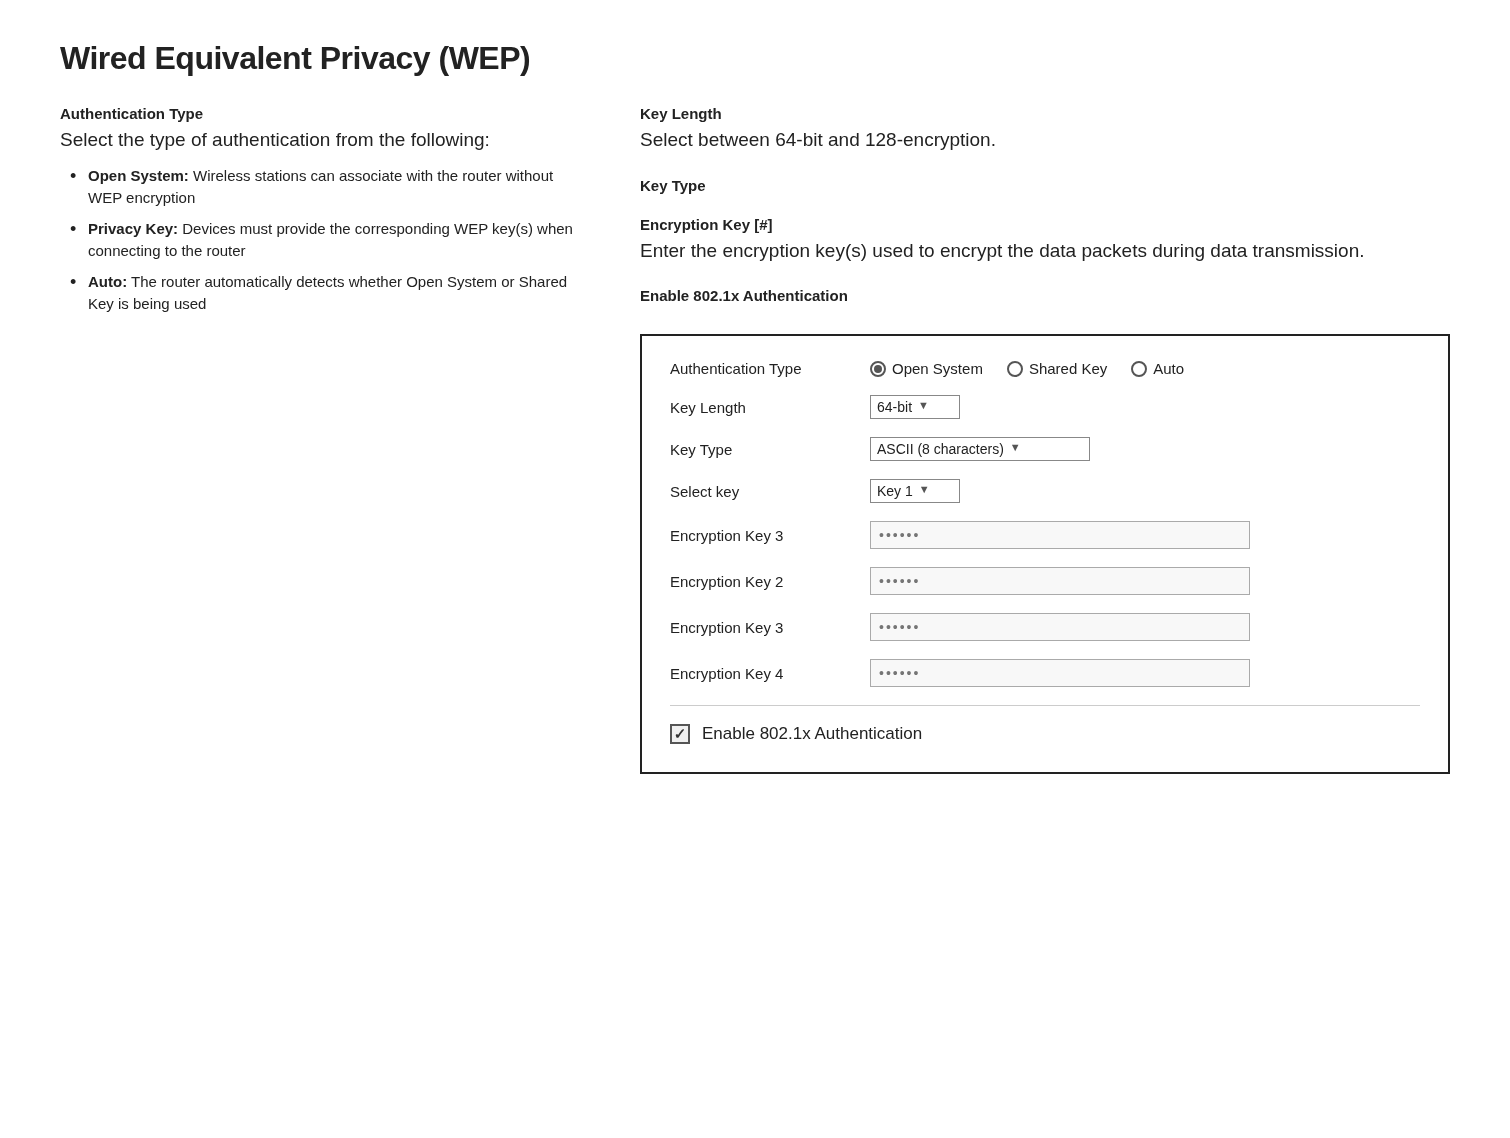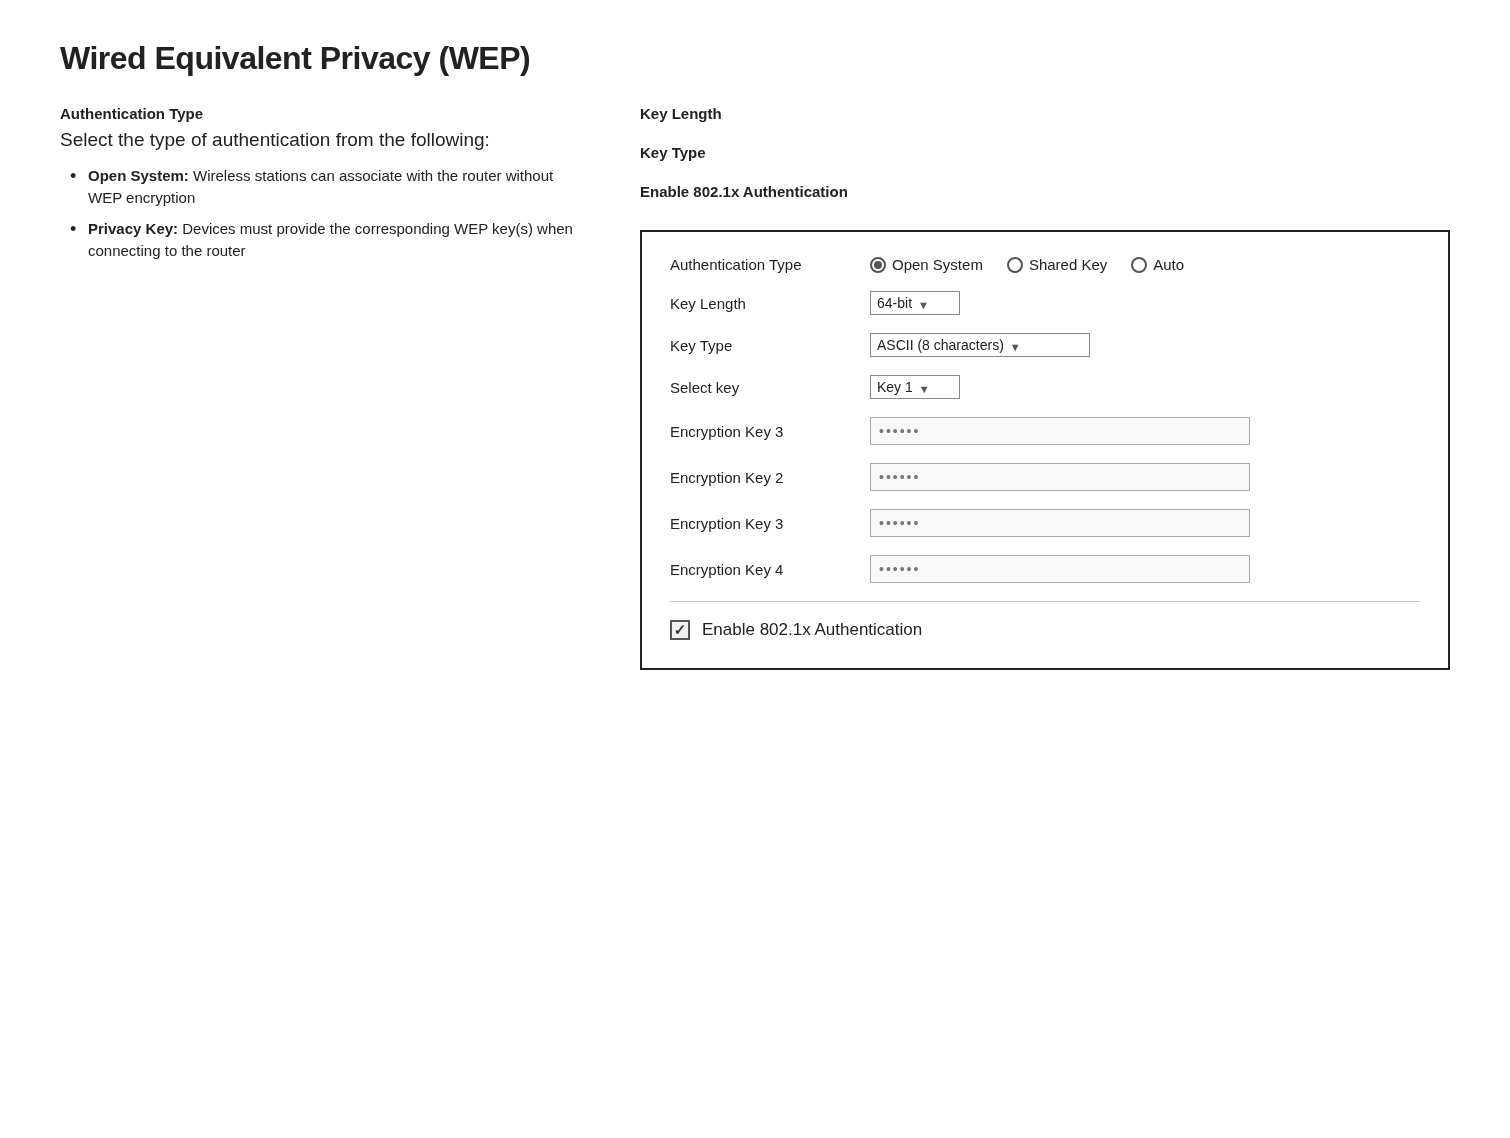--- a/index.html
+++ b/index.html
@@ -147,21 +147,21 @@
       content: "";
       width: 8px;
       height: 8px;
       border-radius: 50%;
       background: #555;
     }
 
     
     .select-box {
       display: inline-flex;
-      align-items: flex-end;
+      align-items: flex-start;
       border: 1px solid #888;
       padding: 3px 6px;
       background: #fff;
       font-size: 14px;
       min-width: 80px;
       cursor: pointer;
       gap: 6px;
     }
 
     .select-box .chevron {
@@ -230,30 +230,38 @@
     <div class="right-section">
       <div class="section-title">Authentication Type</div>
       <div class="section-text">Select the type of authentication from the following:</div>
       <ul class="bullet-list">
         <li>
           <strong>Open System:</strong><span> Wireless stations can associate with the router without WEP encryption</span>
         </li>
         <li>
           <strong>Privacy Key:</strong><span> Devices must provide the corresponding WEP key(s) when connecting to the router</span>
         </li>
+        <li>
+          <strong>Auto:</strong><span> The router automatically detects whether Open System or Shared Key is being used</span>
+        </li>
       </ul>
     </div>
   </div>
 
   <div class="right-col">
     <div class="right-section">
       <div class="section-title">Key Length</div>
+      <div class="section-text">Select between 64-bit and 128-encryption.</div>
     </div>
     <div class="right-section">
       <div class="section-title">Key Type</div>
+    </div>
+    <div class="right-section">
+      <div class="section-title">Encryption Key [#]</div>
+      <div class="section-text">Enter the encryption key(s) used to encrypt the data packets during data transmission.</div>
     </div>
     <div class="right-section">
       <div class="section-title">Enable 802.1x Authentication</div>
     </div>
 
     <div class="form-box">
 
       <div class="form-row">
         <div class="form-label">Authentication Type</div>
         <div class="form-control">

